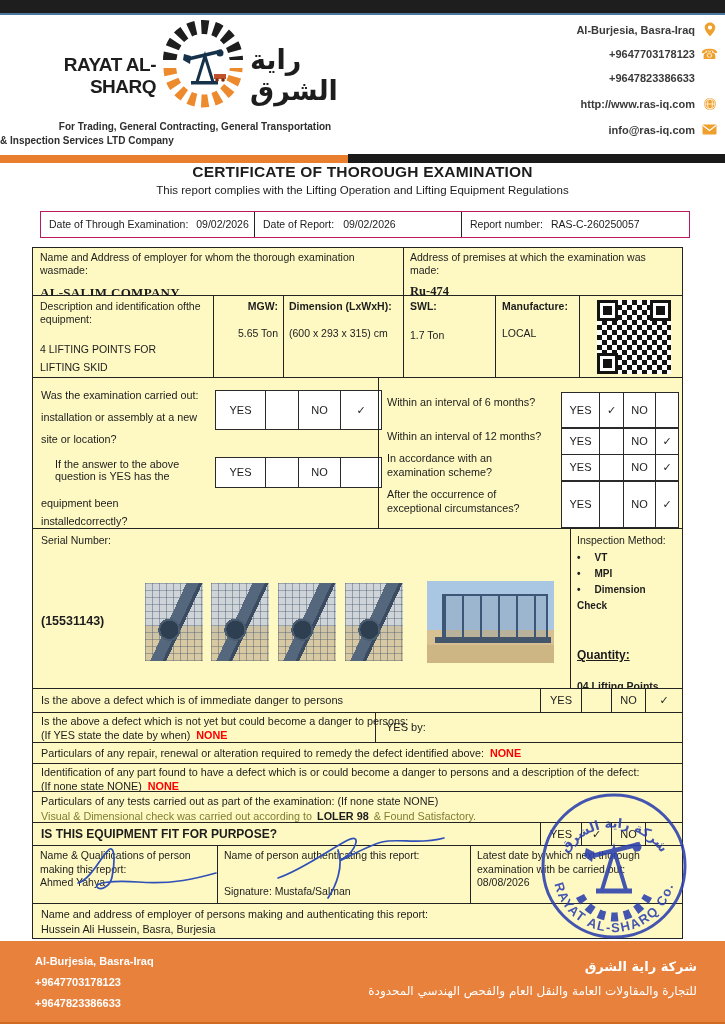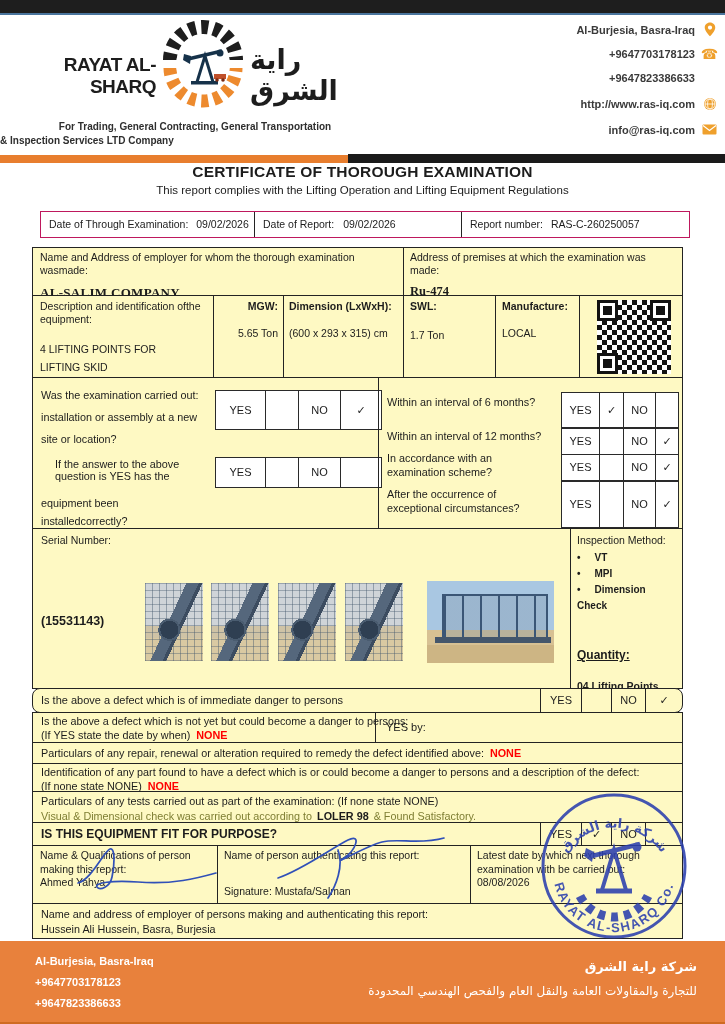--- a/index.html
+++ b/index.html
@@ -273,21 +273,21 @@
       <div style="font-size:10px;font-weight:bold;line-height:16px;margin-top:3px;">
         <div><span>•</span><span style="margin-left:14px;">VT</span></div>
         <div><span>•</span><span style="margin-left:14px;">MPI</span></div>
         <div><span>•</span><span style="margin-left:14px;">Dimension Check</span></div>
       </div>
       <div style="margin-top:34px;font-size:12px;font-weight:bold;text-decoration:underline;">Quantity:</div>
       <div style="margin-top:18px;font-size:10.5px;font-weight:bold;">04 Lifting Points</div>
     </div>
   </div>
 
-  <div class="trow" style="top:688px;height:25px;border-radius:8px;">
+  <div class="trow" style="top:688px;height:25px;">
     <div class="abs val" style="left:8px;top:0;line-height:23px;font-size:11px;">Is the above a defect which is of immediate danger to persons</div>
     <div class="abs" style="left:507px;top:0;bottom:0;right:0;display:flex;text-align:center;line-height:23px;font-size:11px;">
       <span style="width:41px;border-left:1px solid #232323;box-sizing:border-box;display:block;">YES</span>
       <span style="width:30px;border-left:1px solid #232323;box-sizing:border-box;display:block;"></span>
       <span style="width:34px;border-left:1px solid #232323;box-sizing:border-box;display:block;">NO</span>
       <span style="flex:1;border-left:1px solid #232323;box-sizing:border-box;display:block;">✓</span>
     </div>
   </div>
 
   <div class="trow" style="top:712px;height:31px;">

